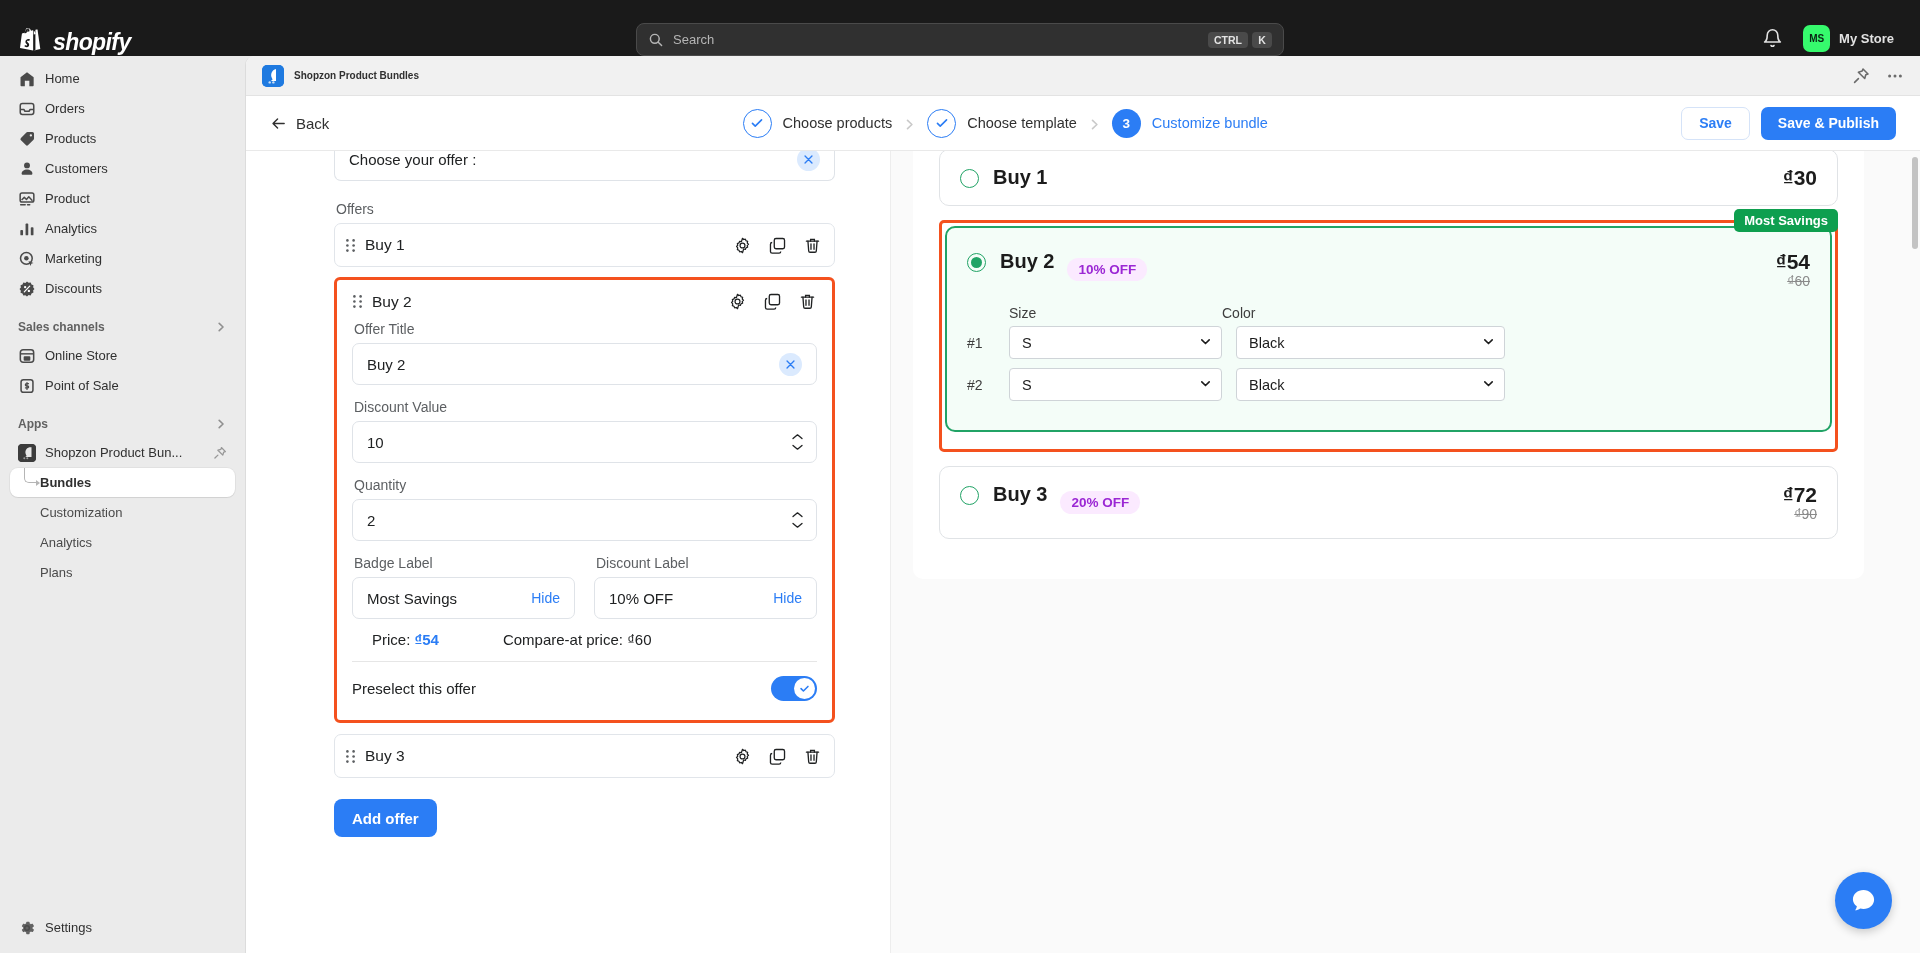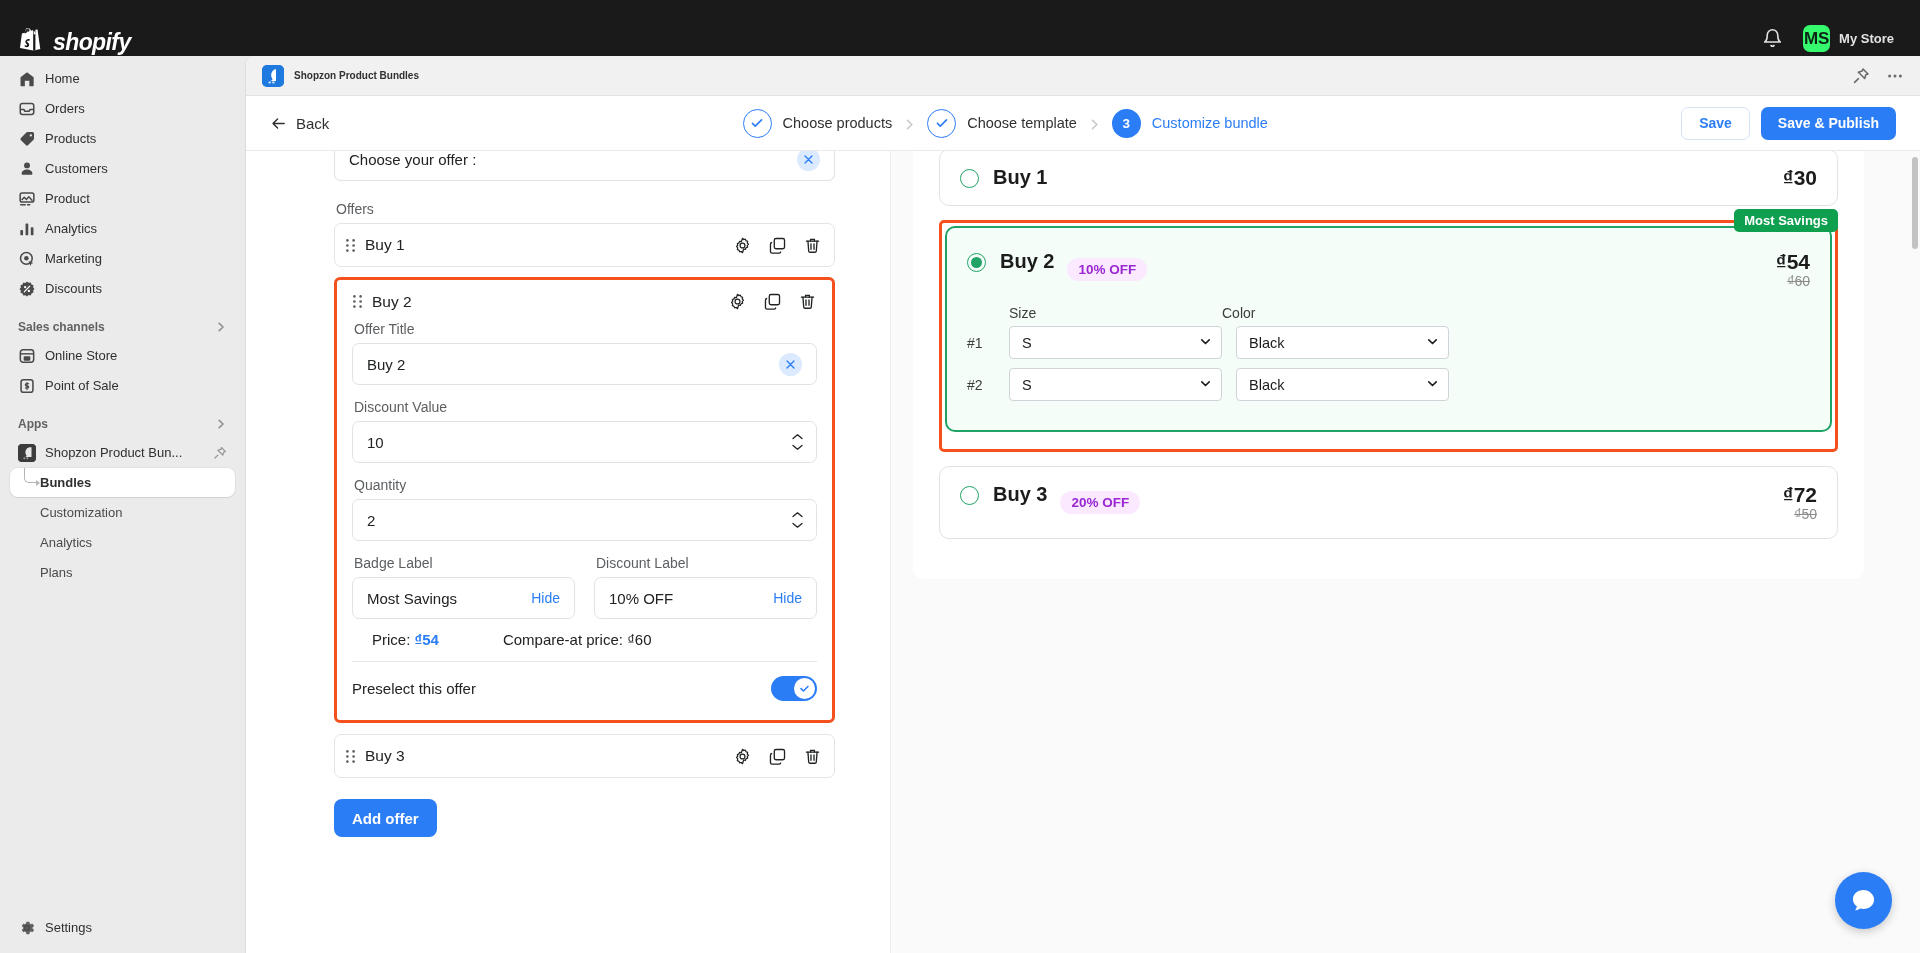--- a/index.html
+++ b/index.html
@@ -31,21 +31,21 @@
     background: #4a4a4a; color: #e3e3e3; font-size: 10.5px; border-radius: 4px;
     padding: 2px 6px; min-width: 20px; text-align: center; font-weight: 600;
   }
   .topbar-right {
     margin-left: auto; display: flex; align-items: center; gap: 16px;
   }
   .bell { width: 21px; height: 21px; }
   .store-chip { display: flex; align-items: center; gap: 9px; padding: 4px 8px 4px 4px; border-radius: 8px; }
   .avatar {
     width: 27px; height: 27px; border-radius: 7px; background: #36fa6d;
-    color: #0b2215; font-size: 17px; font-weight: 700; display: flex;
+    color: #0b2215; font-size: 10px; font-weight: 700; display: flex;
     align-items: center; justify-content: center; letter-spacing: -0.2px;
   }
   .store-name { color: #e3e3e3; font-size: 13px; font-weight: 700; }
 
   
   .shell { display: flex; height: 897px; }
 
   
   .sidebar {
     width: 245px; flex: 0 0 245px; background: #ebebeb; padding: 8px 10px 0 10px;
@@ -247,21 +247,21 @@
   .variant-grid { margin-top: 16px; }
   .variant-head { display: flex; font-size: 14px; color: #3d3d3d; margin-left: 42px; margin-bottom: 5px; }
   .variant-head span:first-child { width: 213px; }
   .variant-row { display: flex; align-items: center; margin-bottom: 9px; }
   .variant-num { width: 42px; font-size: 14px; color: #3d3d3d; }
   .vselect {
     height: 33px; border: 1px solid #cfd4d8; border-radius: 4px; background: #fff;
     display: flex; align-items: center; padding: 0 9px 0 12px; font-size: 14.5px; color: #1c1c1c;
   }
   .vselect.size { width: 213px; margin-right: 14px; }
-  .vselect.color { width: 213px; }
+  .vselect.color { width: 269px; }
   .vselect .val { flex: 1; }
 
   
   .scrollbar-v {
     position: absolute; right: 2px; top: 6px; width: 6px; border-radius: 3px;
     background: #c3c3c3;
   }
   .chat-bubble {
     position: absolute; right: 28px; bottom: 24px; width: 57px; height: 57px;
     border-radius: 50%; background: #2b7df5; display: flex; align-items: center;
@@ -275,20 +275,33 @@
   <div class="logo-wrap">
     <span class="logo-mark">
       <svg viewBox="0 0 24 26" width="26" height="28">
           <path fill="#fff" d="M14.1 2.2c-.2-.1-.5-.1-.7 0-.1 0-.6.2-1.4.4-.2-.6-.5-1.2-.9-1.7-.5-.6-1.2-.9-1.9-.9h-.2C8.6-.5 8 .1 7.5.8 6.8 1.8 6.4 3.1 6.2 4.3l-2 .6c-.6.2-.6.2-.7.8-.1.4-1.7 12.9-1.7 12.9L14 21V2.2zM10.6 3.1l-2.2.7c.2-1 .6-1.9 1.1-2.6.2-.2.4-.4.7-.5.3.6.4 1.6.4 2.4zM9.4.3c.2 0 .4.1.6.2-.3.2-.6.5-.8.8-.6.9-1.1 2-1.3 3.2l-1.8.6C6.4 3 7.6.4 9.4.3zm.9 11.9c-.3-.2-.7-.3-1.1-.3-.9 0-.9.6-.9.7 0 .8 2 1.1 2 2.9 0 1.4-.9 2.3-2.1 2.3-1.4 0-2.2-.9-2.2-.9l.4-1.2s.7.6 1.4.6c.4 0 .6-.3.6-.6 0-1.1-1.6-1.1-1.6-2.8 0-1.4 1-2.7 3-2.7.8 0 1.1.2 1.1.2l-.6 1.8zM14.6 2.6c.1 0 .2 0 .3.1.7.5 1.2 1.7 1.5 2.8l-1.8.5V2.6z"></path>
           <path fill="#fff" d="M14.6 21l6.1-1.5s-2.6-17.7-2.6-17.8c0-.1-.1-.2-.3-.2h-.5c-.2 0-1.2.3-1.2.3V21z"></path>
         </svg>
     </span>
     <span class="logo-text">shopify</span>
   </div>
 
+  <div class="search-box">
+    <span class="sicon">
+      <svg viewBox="0 0 20 20" width="16" height="16">
+          <circle cx="8.5" cy="8.5" r="5.5" fill="none" stroke="#b5b5b5" stroke-width="1.8"></circle>
+          <line x1="12.8" y1="12.8" x2="17" y2="17" stroke="#b5b5b5" stroke-width="1.8" stroke-linecap="round"></line>
+        </svg>
+    </span>
+    <span class="search-ph">Search</span>
+    <span class="kbd-group">
+      <span class="kbd">CTRL</span>
+      <span class="kbd">K</span>
+    </span>
+  </div>
 
   <div class="topbar-right">
     <span class="bell">
       <svg viewBox="0 0 24 24" width="21" height="21" fill="none" stroke="#e3e3e3" stroke-width="1.8" stroke-linecap="round" stroke-linejoin="round">
           <path d="M18 8a6 6 0 10-12 0c0 7-3 8-3 8h18s-3-1-3-8"></path>
           <path d="M13.7 20a2 2 0 01-3.4 0"></path>
         </svg>
     </span>
     <span class="store-chip">
       <span class="avatar">MS</span>
@@ -866,21 +879,21 @@
             </div>
           </div>
 
           <div class="pv-card">
             <div class="pv-top">
               <span class="radio"></span>
               <span class="pv-title">Buy 3</span>
               <span class="pv-badge-off">20% OFF</span>
               <span class="pv-price-wrap">
                 <div class="pv-price">₫72</div>
-                <div class="pv-compare">₫50</div>
+                <div class="pv-compare">₫90</div>
               </span>
             </div>
           </div>
 
         </div>
 
         <div class="scrollbar-v" style="height:92px;"></div>
 
         <div class="chat-bubble">
           <svg viewBox="0 0 28 28" width="27" height="27">

